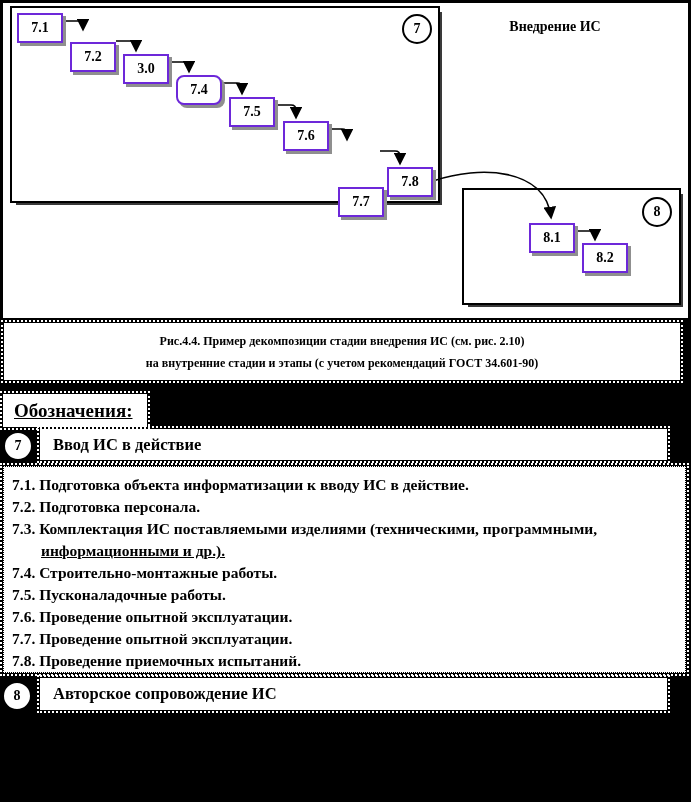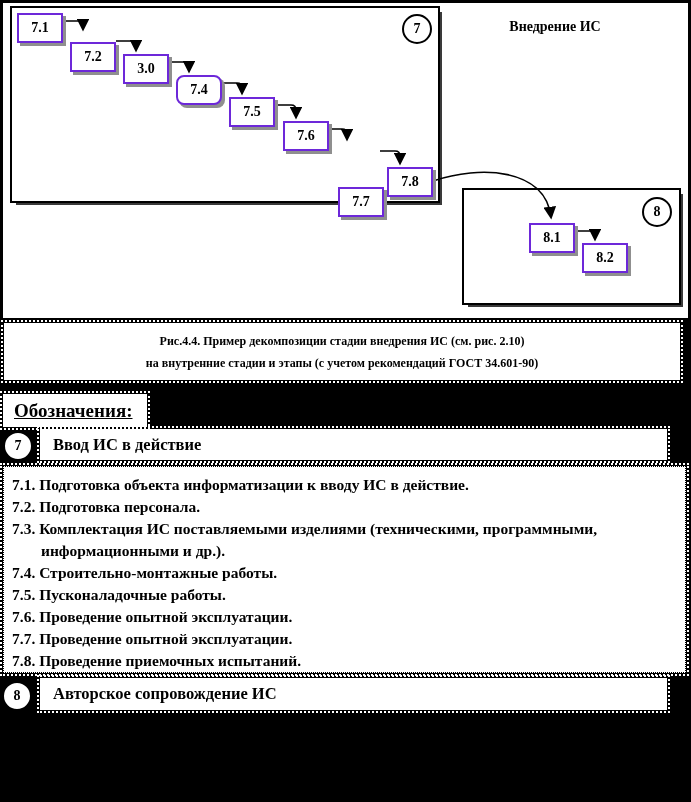--- a/index.html
+++ b/index.html
@@ -46,21 +46,21 @@
   .secbar{position:absolute;left:40px;width:627px;background:#fff;font-weight:bold;
         font-size:16.5px;box-sizing:border-box;padding-left:13px;
         outline:2px dotted #fff;outline-offset:1px;}
   #bar7{top:429px;height:31px;line-height:31px;}
   #bar8{top:678px;height:32px;line-height:32px;}
   .listbox{position:absolute;background:#fff;border:1px dotted #000;box-sizing:border-box;
         font-weight:bold;font-size:15.5px;outline:2px dotted #fff;outline-offset:1px;}
   #list7{left:3px;top:466px;width:683px;height:207px;padding:7px 6px 0 8px;line-height:22px;}
   #list8{left:3px;top:716px;width:625px;height:80px;padding:6px 6px 0 8px;line-height:24px;}
   .line{white-space:nowrap;}
-  .cont{padding-left:29px;}
+  .cont{padding-left:29px;text-decoration:underline;}
 </style>
 </head>
 <body>
 
 <div id="stage">
 
   <div id="stage7-rect" class="srect"></div>
   <div id="stage8-rect" class="srect"></div>
 
   <div id="diagram-title">Внедрение ИС</div>

